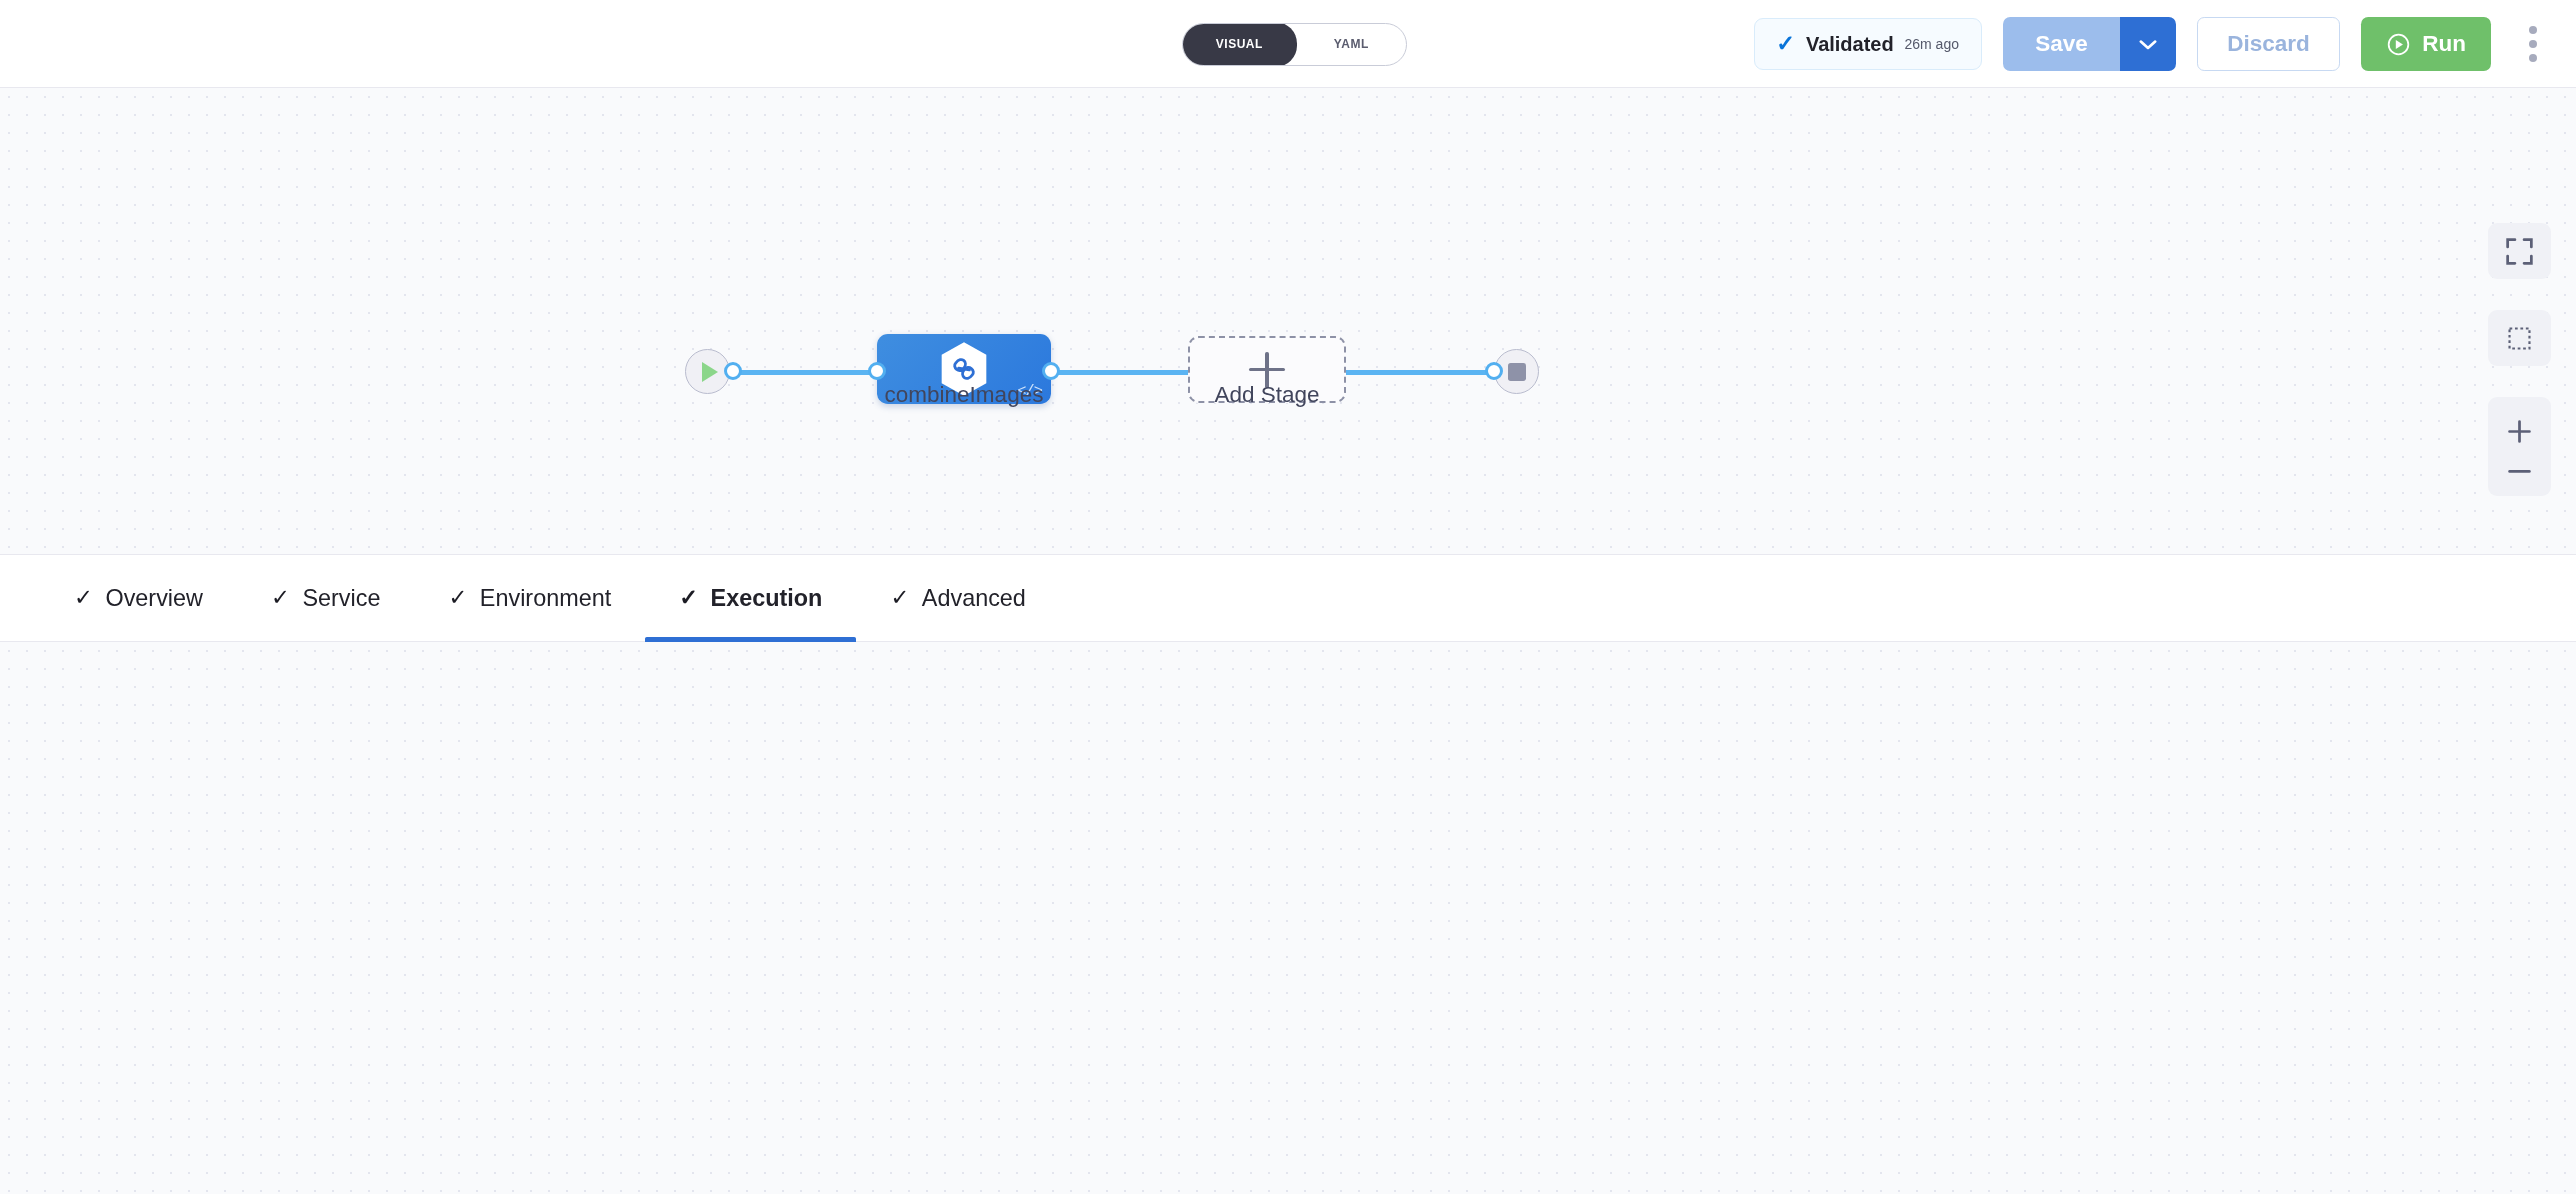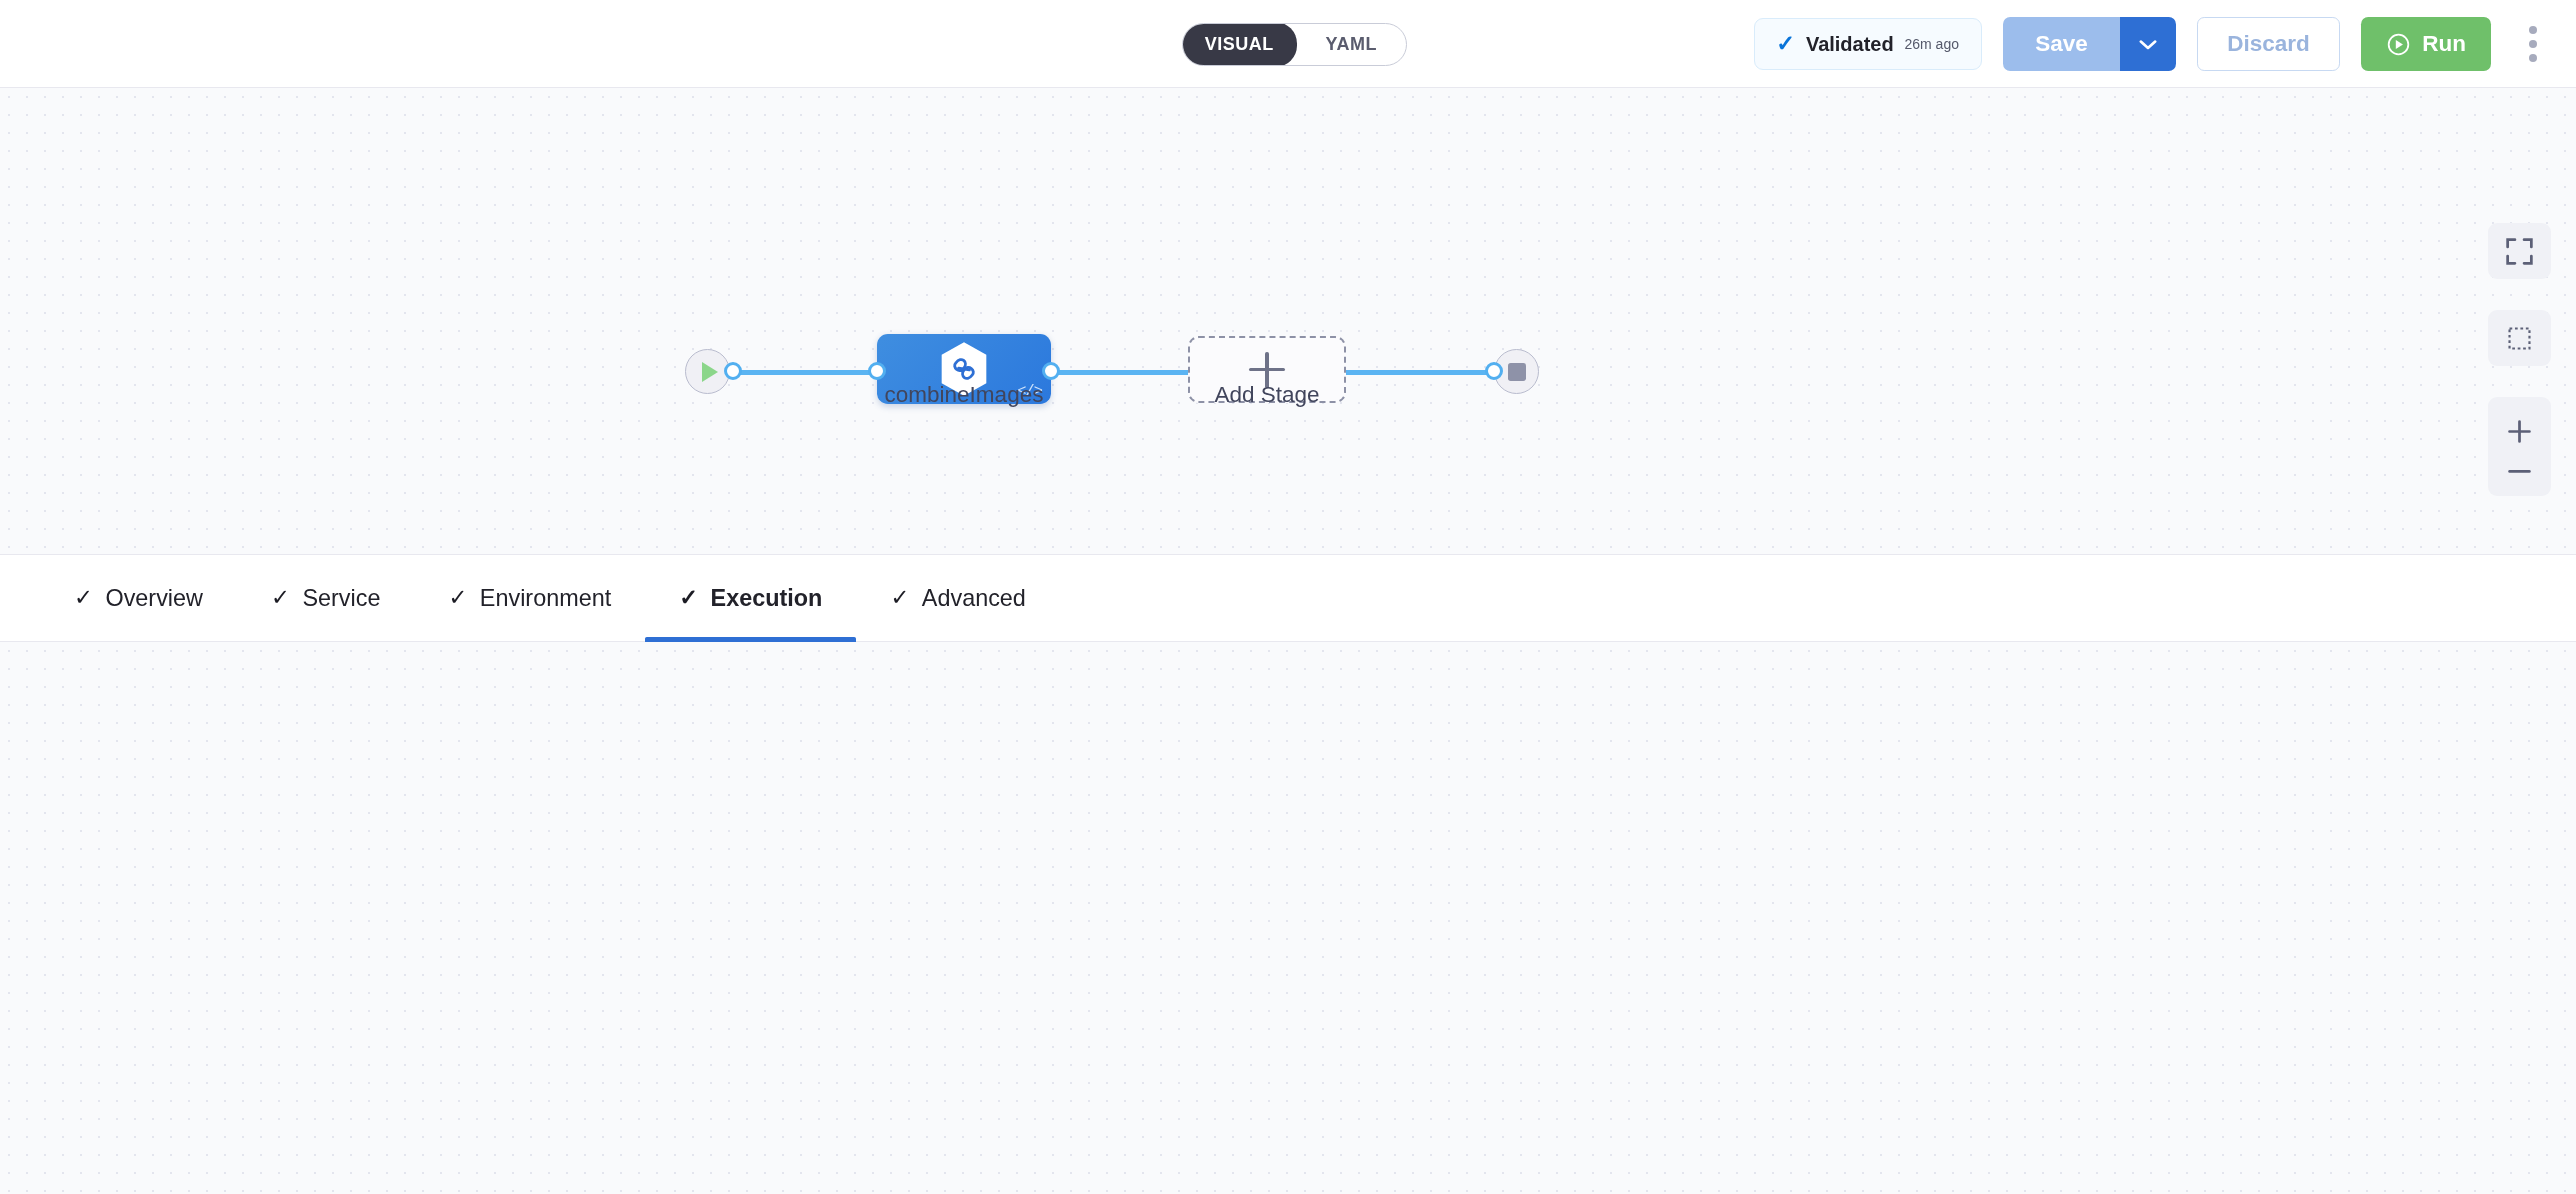--- a/index.html
+++ b/index.html
@@ -25,21 +25,21 @@
   .edit-pencil { width: 27px; height: 27px; margin-left: 12.6px; display:block; cursor:pointer;}
 
   .mode-toggle {
     position: absolute; left: 1182px; top: 22.5px;
     width: 225px; height: 43px; border-radius: 21.6px;
     border: 0.9px solid #c9ccd8; background: #ffffff;
     display: flex; align-items: center; overflow: hidden;
   }
   .mode-seg {
     height: 43px; display:flex; align-items:center; justify-content:center;
-    font-size: 18px; font-weight: 700; letter-spacing: 0.5px; cursor: pointer;
+    font-size: 12px; font-weight: 700; letter-spacing: 0.5px; cursor: pointer;
   }
   .mode-seg.visual {
     width: 115px; background: #383946; color: #ffffff;
     border-radius: 21.6px; margin-left: -0.9px; height: 45px;
   }
   .mode-seg.yaml { width: 110px; color: #5a5c6e; background: transparent; }
 
   .hdr-right {
     position: absolute; right: 23.4px; top: 0; height: 88px;
     display: flex; align-items: center; gap: 21.6px;

